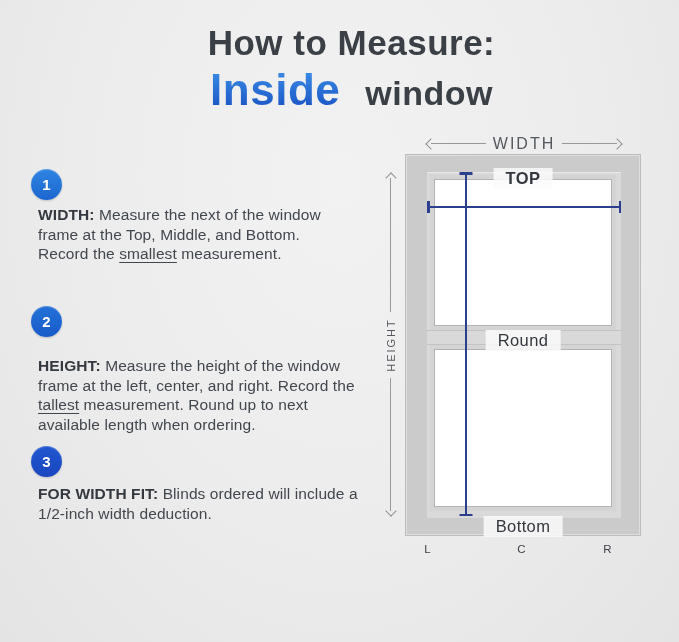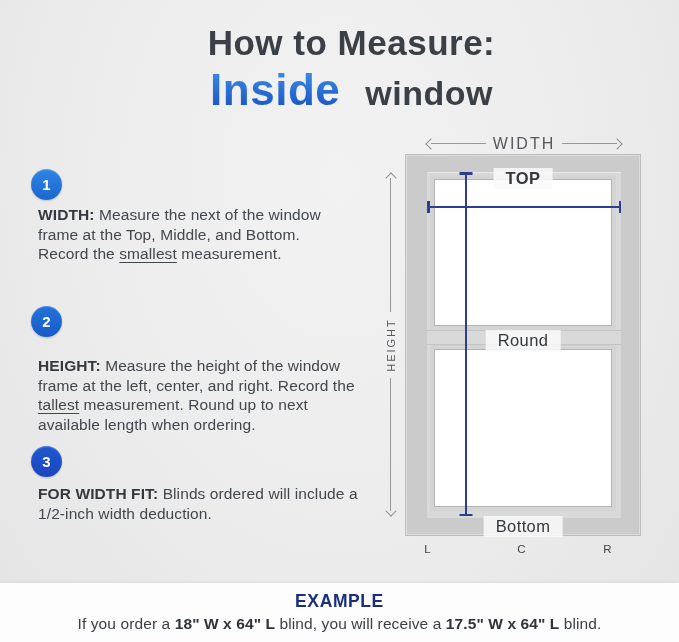--- a/index.html
+++ b/index.html
@@ -201,18 +201,14 @@
   <div class="measure hline"></div>
 
   <div class="chip chip-top">TOP</div>
   <div class="chip chip-middle">Round</div>
   <div class="chip chip-bottom">Bottom</div>
 
   <span class="lcr lcr-l">L</span>
   <span class="lcr lcr-c">C</span>
   <span class="lcr lcr-r">R</span>
 
-  <div class="example">
-    <div class="example-heading">EXAMPLE</div>
-    <p class="example-text"><span>If you order a </span><b>18" W x 64" L</b><span> blind, you will receive a </span><b>17.5" W x 64" L</b><span> blind.</span></p>
-  </div>
 
 </div>
 
 </body></html>

